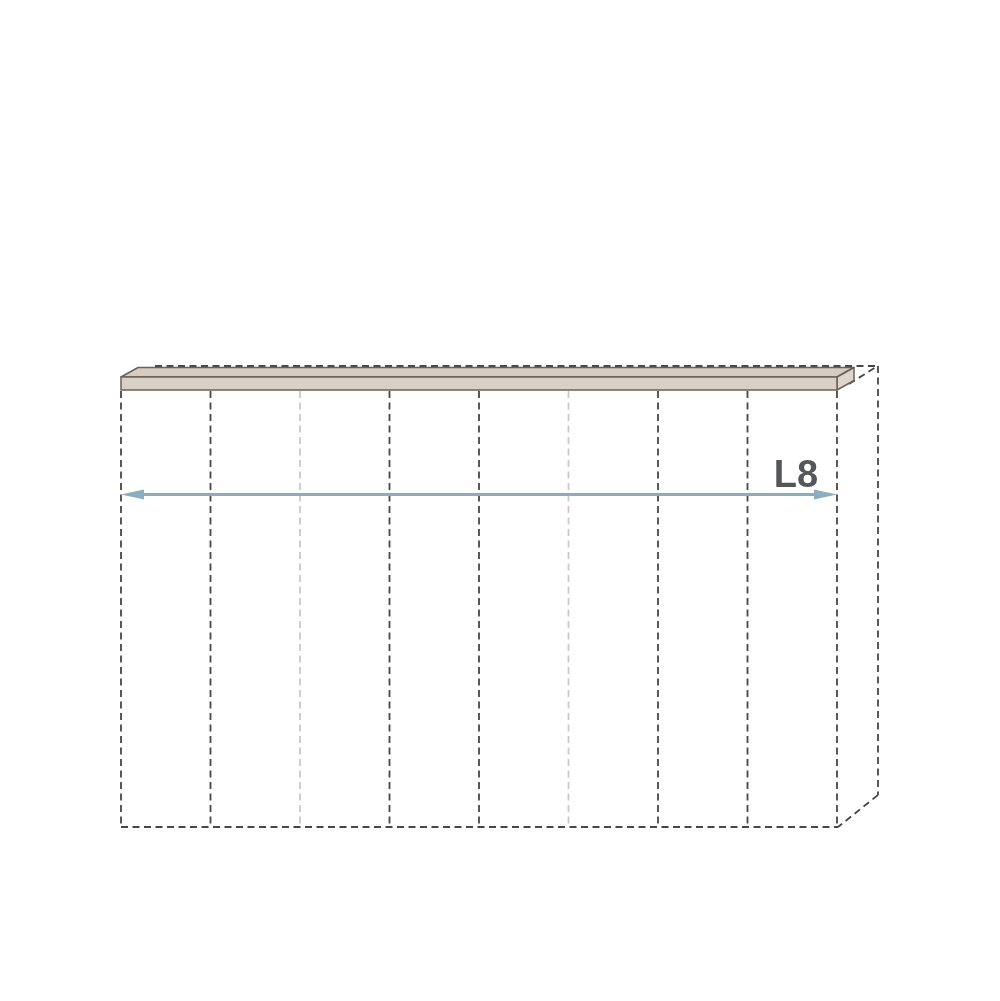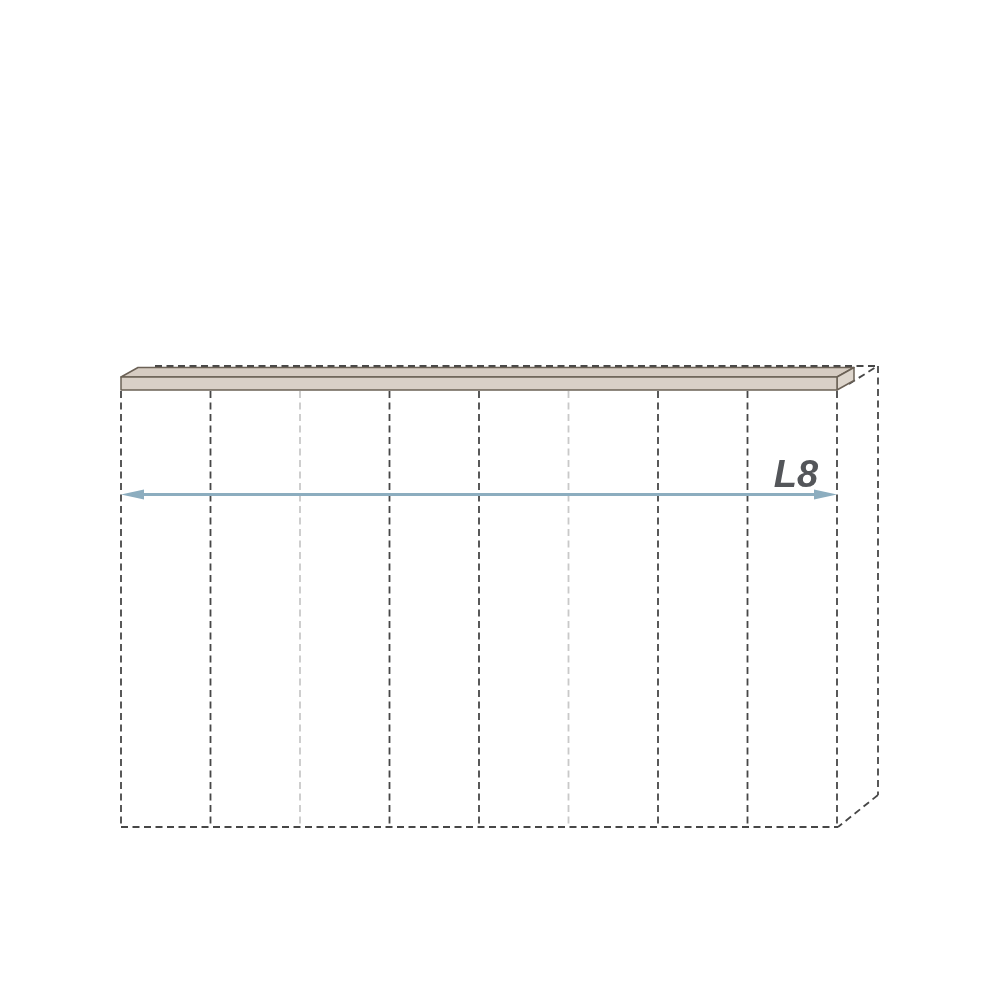--- a/index.html
+++ b/index.html
@@ -7,21 +7,20 @@
     padding: 0;
     background: var(--background, #ffffff);
     font-family: "Liberation Sans", sans-serif;
   }
   .stage {
     position: relative;
     width: 1000px;
     height: 1001px;
     background: var(--background, #ffffff);
     overflow: hidden;
-    font-style: italic;
   }
   svg { display: block; }
 
   .dash-dark {
     stroke: var(--dash-dark, #474747);
     stroke-width: 1.8;
     stroke-dasharray: 7 4.5;
     fill: none;
   }
   .dash-light {

